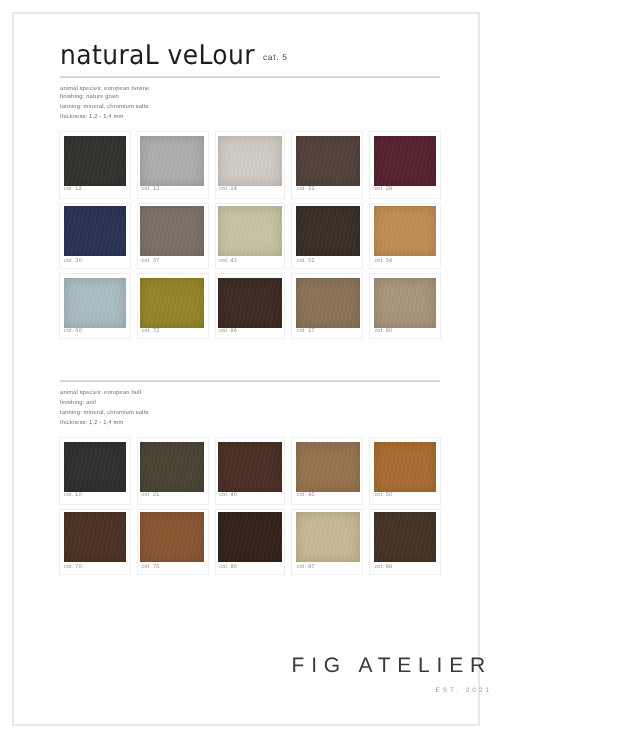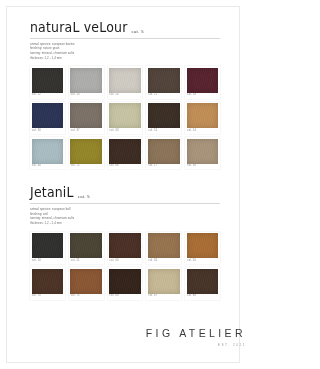--- a/index.html
+++ b/index.html
@@ -36,21 +36,21 @@
     padding: 22px 26px 0 30px;
     box-sizing: border-box;
   }
 
   
   .section {
     margin-bottom: 2px;
   }
   .section-head {
     display: flex;
-    align-items: flex-end;
+    align-items: center;
     gap: 4px;
   }
   .section-title {
     font-family: "DejaVu Sans", sans-serif;
     font-size: 12.5px;
     font-weight: 400;
     letter-spacing: 0.2px;
     color: #1d1d1d;
     line-height: 1;
     white-space: nowrap;
@@ -227,24 +227,20 @@
         <div class="swatch">
           <div class="chip" style="background-color: rgb(168, 147, 122);"></div>
           <div class="swatch-label">col. 90</div>
         </div>
       </div>
     </div>
 
     <div class="section-gap"></div>
 
     <div class="section">
-      <div class="section-head">
-        <div class="section-title">JetaniL</div>
-        <div class="section-cat">cat. 5</div>
-      </div>
       <div class="rule"></div>
       <div class="specs">
         <div>animal species: european bull</div>
         <div>finishing: anil</div>
         <div>tanning: mineral, chromium salts</div>
         <div>thickness: 1,2 - 1,4 mm</div>
       </div>
 
       <div class="grid">
         <div class="swatch">

